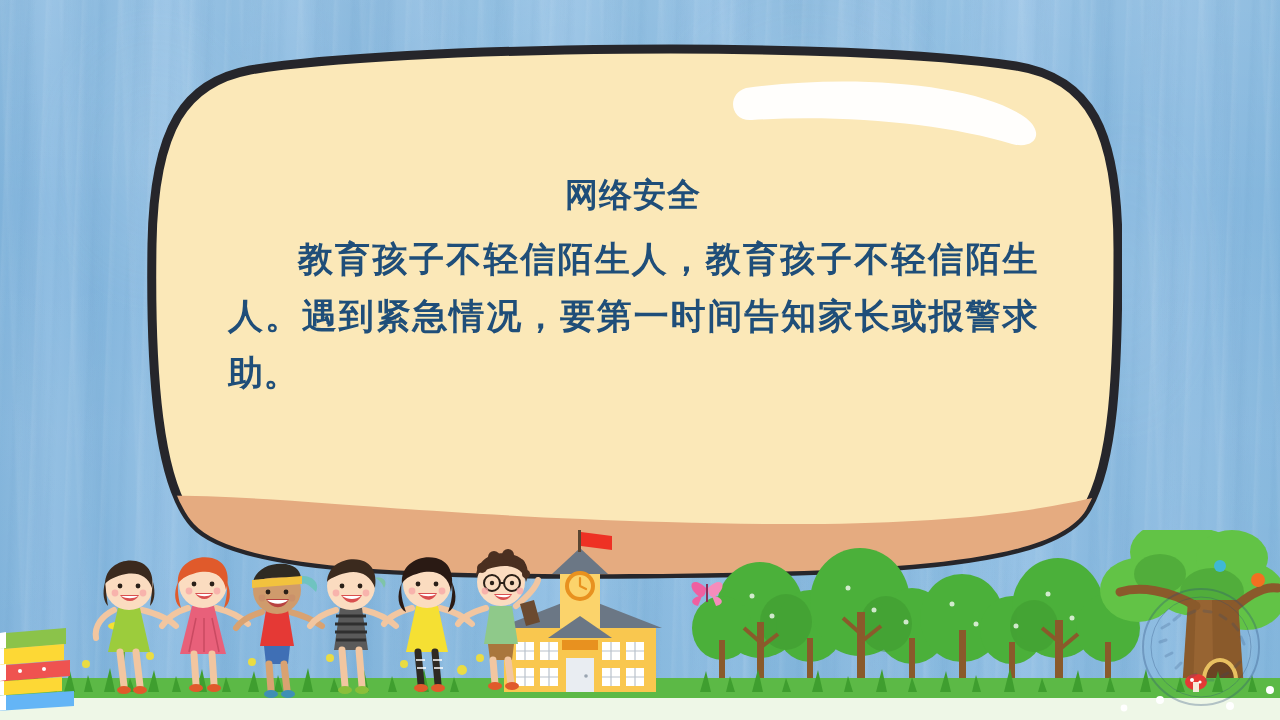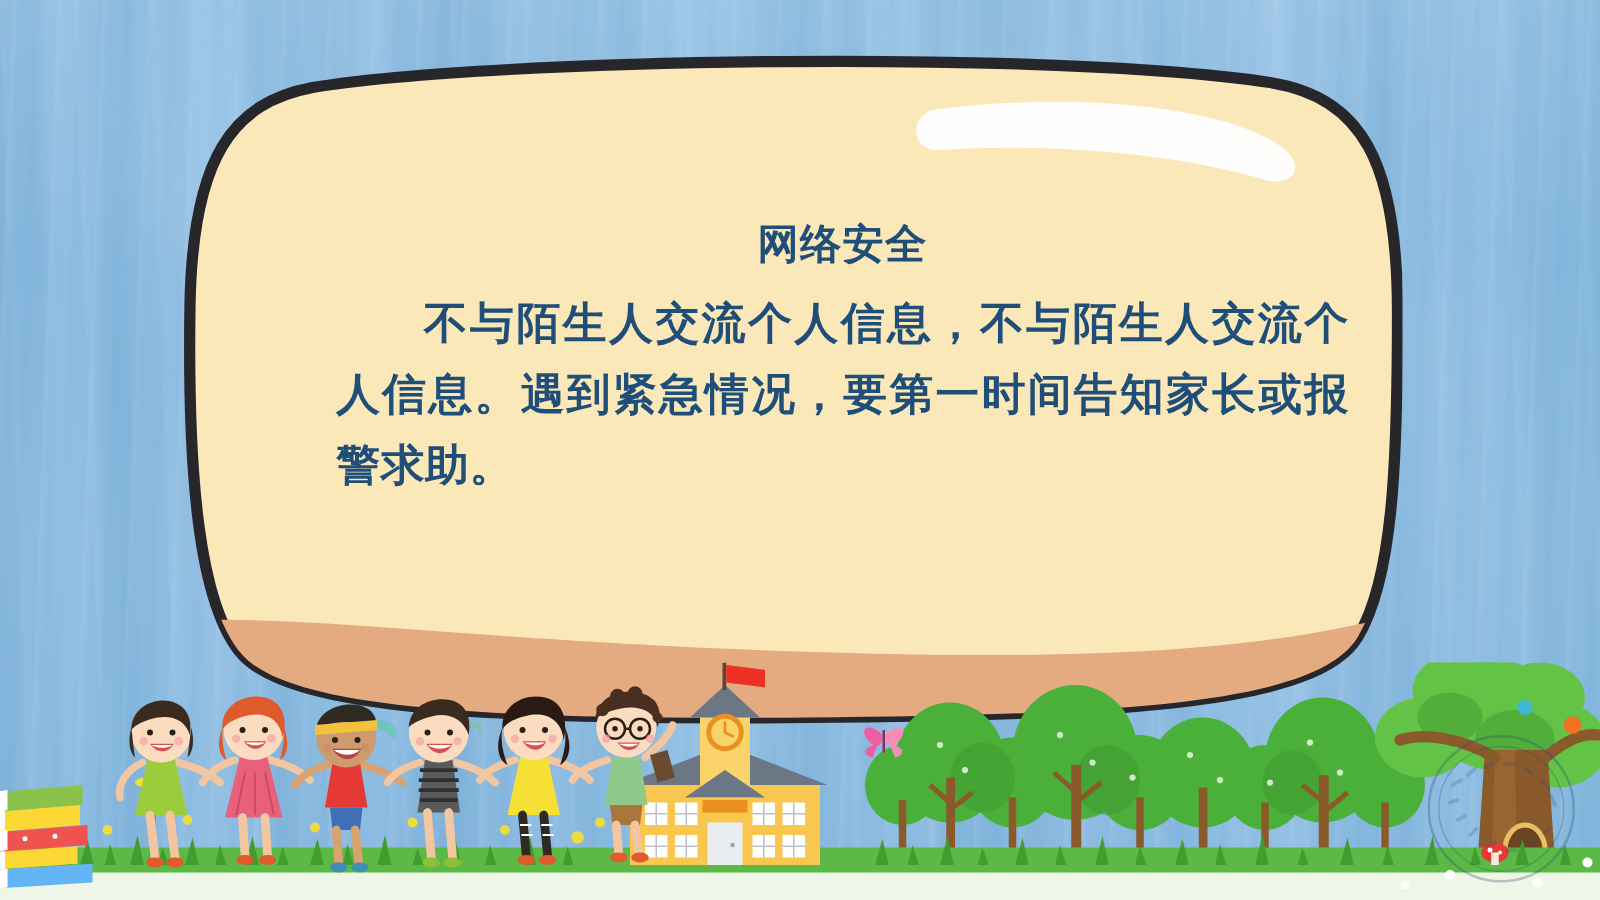--- a/index.html
+++ b/index.html
@@ -76,21 +76,20 @@
 
   .bubble-text {
     position: absolute;
     left: 82px;
     top: 130px;
     width: 810px;
     color: #1f4e79;
     font-family: "DejaVu Sans", "Liberation Sans", sans-serif;
     font-weight: 700;
     z-index: 3;
-    margin-left: 41px;
   }
   .bubble-title {
     font-size: 33px;
     line-height: 1.25;
     text-align: center;
     letter-spacing: 1px;
     margin: 0 0 16px 0;
     color: #1f4e79;
   }
   .bubble-body {
@@ -167,21 +166,21 @@
       </g>
 
       <g clip-path="url(#bubbleClip)">
         <path d="M 600 44 C 700 30, 830 38, 880 74 C 900 90, 888 106, 866 100
                  C 800 80, 700 70, 606 76 C 584 78, 580 50, 600 44 Z" fill="#ffffff" opacity="0.95"></path>
       </g>
     </svg>
 
     <div class="bubble-text">
       <div class="bubble-title">网络安全</div>
-      <div class="bubble-body">不与陌生人交流个人信息，不与陌生人交流个人信息。遇到紧急情况，要第一时间告知家长或报警求助。</div>
+      <div class="bubble-body">教育孩子不轻信陌生人，教育孩子不轻信陌生人。遇到紧急情况，要第一时间告知家长或报警求助。</div>
     </div>
   </div>
 
   <div class="scene">
     <svg class="scene-svg" viewBox="0 0 1280 190" preserveAspectRatio="none">
 
       <g>
         <g fill="#4bb03a">
           <ellipse cx="760" cy="80" rx="44" ry="48"></ellipse>
           <ellipse cx="810" cy="96" rx="34" ry="36"></ellipse>

